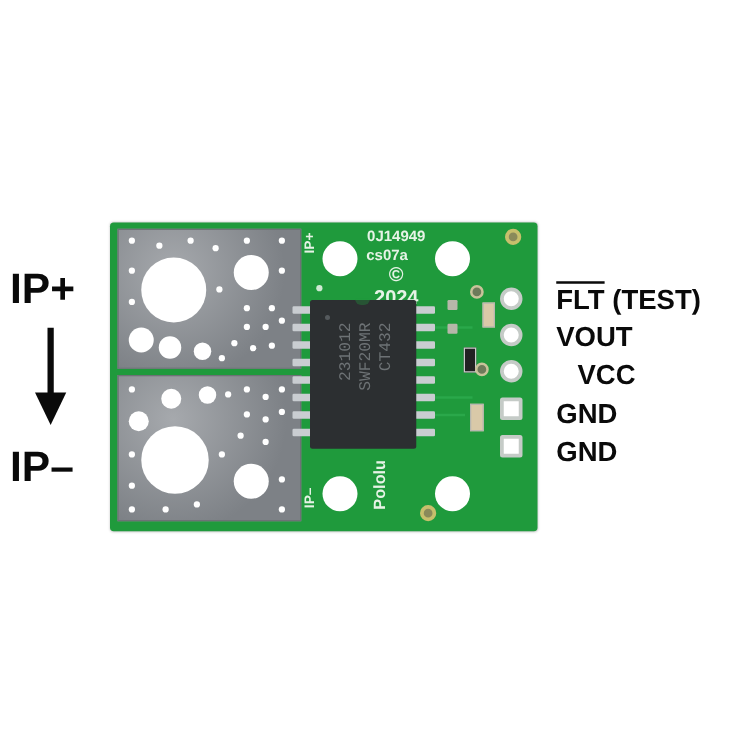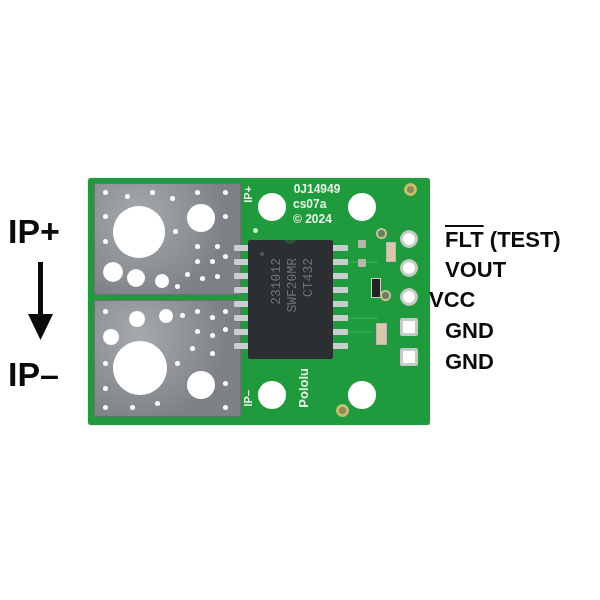--- a/index.html
+++ b/index.html
@@ -92,21 +92,21 @@
   <div class="hole" style="left:260px;top:15px;width:28px;height:28px;"></div>
   <div class="hole" style="left:170px;top:203px;width:28px;height:28px;"></div>
   <div class="hole" style="left:260px;top:203px;width:28px;height:28px;"></div>
 
   <div class="mount" style="left:316px;top:5px;"></div>
   <div class="mount" style="left:248px;top:226px;"></div>
   <div class="abs" style="left:165px;top:50px;width:5px;height:5px;border-radius:50%;background:#cfe9d3;"></div>
 
   <div class="abs silk" style="left:205px;top:4px;font-size:12px;width:48px;text-align:center;">0J14949</div>
   <div class="abs silk" style="left:205px;top:19px;font-size:12px;width:48px;">cs07a</div>
-  <div class="abs silk" style="left:205px;top:34px;font-size:12px;width:48px;">© 2024</div>
+  <div class="abs silk" style="left:205px;top:34px;font-size:16px;width:48px;text-align:center;">© 2024</div>
   <div class="abs silk" style="left:154px;top:8px;font-size:11px;writing-mode:vertical-rl;transform:rotate(180deg);">IP+</div>
   <div class="abs silk" style="left:154px;top:212px;font-size:11px;writing-mode:vertical-rl;transform:rotate(180deg);">IP–</div>
   <div class="abs silk" style="left:208px;top:190px;font-size:13px;writing-mode:vertical-rl;transform:rotate(180deg);">Pololu</div>
 
   <div class="pin" style="left:146px;top:67px;"></div>
   <div class="pin" style="left:146px;top:81px;"></div>
   <div class="pin" style="left:146px;top:95px;"></div>
   <div class="pin" style="left:146px;top:109px;"></div>
   <div class="pin" style="left:146px;top:123px;"></div>
   <div class="pin" style="left:146px;top:137px;"></div>
@@ -146,15 +146,15 @@
   <div class="abs" style="left:12px;top:12px;width:4px;height:4px;border-radius:50%;background:#555a5d;"></div>
   <div class="abs chip-text" style="left:54px;top:18px;transform:rotate(180deg);">CT432</div>
   <div class="abs chip-text" style="left:38px;top:18px;transform:rotate(180deg);">SWF20MR</div>
   <div class="abs chip-text" style="left:22px;top:18px;transform:rotate(180deg);">231012</div>
 </div>
 
 <div class="abs lbl pin-lbl" style="left:445px;top:229px;text-align:center;">
   <span style="text-decoration:overline;">FLT</span><span> (TEST)</span>
 </div>
 <div class="abs lbl pin-lbl" style="left:445px;top:259px;">VOUT</div>
-<div class="abs lbl pin-lbl" style="left:429px;top:289px;">VCC</div>
+<div class="abs lbl pin-lbl" style="left:462px;top:289px;">VCC</div>
 <div class="abs lbl pin-lbl" style="left:445px;top:320px;">GND</div>
 <div class="abs lbl pin-lbl" style="left:445px;top:351px;">GND</div>
 
 </body></html>

